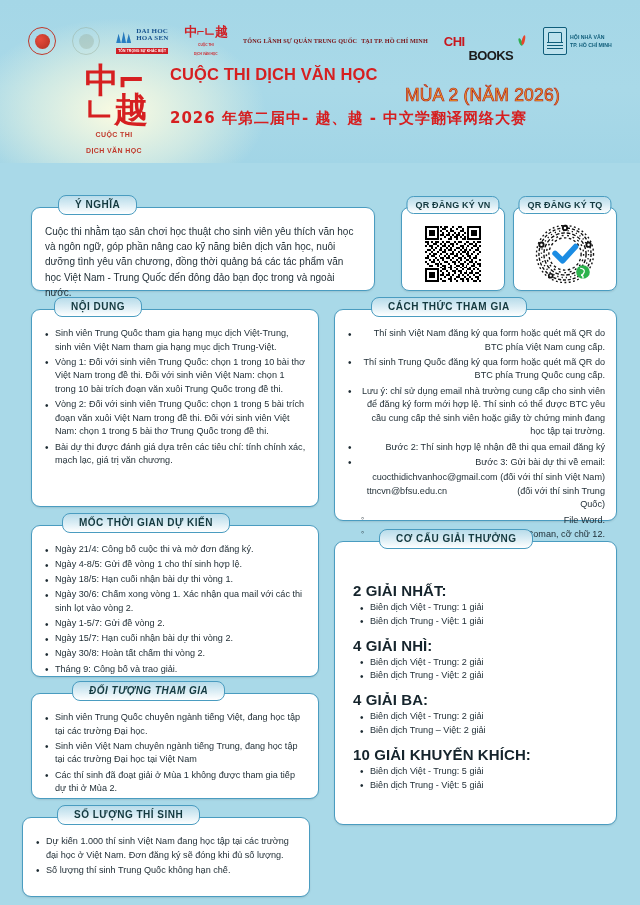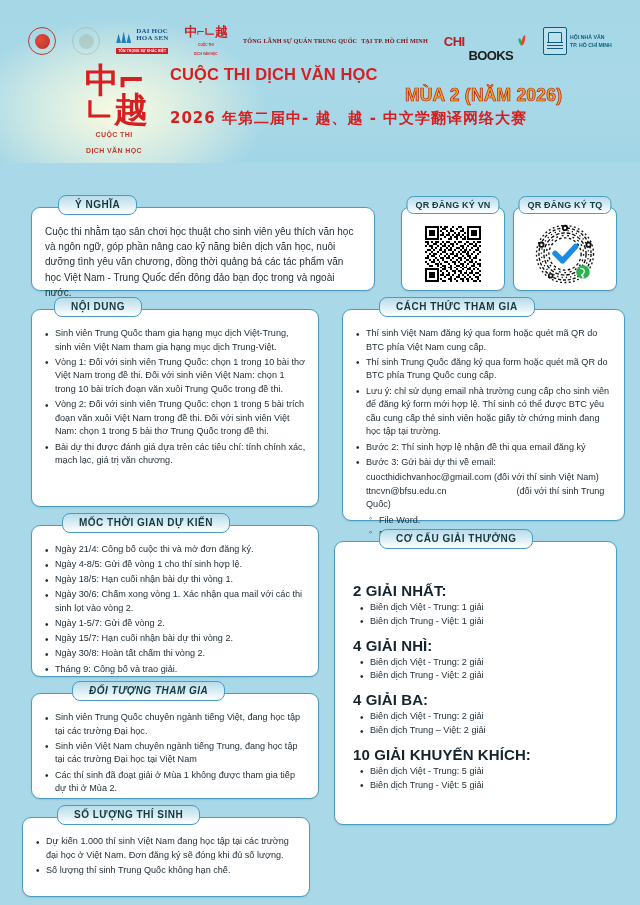--- a/index.html
+++ b/index.html
@@ -88,21 +88,21 @@
   }
   .brand-sub { margin-top: 6px; font-size: 7px; font-weight: 800; color: #c0392b; line-height: 1.5; letter-spacing: .4px; }
 
   .title-main { position: absolute; left: 170px; top: 2px; }
   .t-line1, .t-line2 {
     font-size: 16.5px; font-weight: 800; color: #d61f20;
     line-height: 1.32; letter-spacing: .1px;
   }
   .season {
     position: absolute; left: 405px; top: 23px;
-    font-size: 17.5px; font-weight: 700; color: #f2a124;
+    font-size: 17.5px; font-weight: 400; color: #f2a124;
     -webkit-text-stroke: .7px #b3231f; letter-spacing: .2px; white-space: nowrap;
   }
   .t-line3 {
     position: absolute; left: 170px; top: 47px;
     font-size: 15px; font-weight: 700; color: #d61f20; letter-spacing: 1px;
     font-family: "DejaVu Sans", sans-serif; white-space: nowrap;
   }
 
   
   .body-area { position: relative; width: 640px; height: 742px; padding: 0; }
@@ -525,21 +525,21 @@
       <div class="panel-body">
         <ul class="blist">
           <li>Sinh viên Trung Quốc tham gia hạng mục dịch Việt-Trung, sinh viên Việt Nam tham gia hạng mục dịch Trung-Việt.</li>
           <li>Vòng 1: Đối với sinh viên Trung Quốc: chọn 1 trong 10 bài thơ Việt Nam trong đề thi. Đối với sinh viên Việt Nam: chọn 1 trong 10 bài trích đoạn văn xuôi Trung Quốc trong đề thi.</li>
           <li>Vòng 2: Đối với sinh viên Trung Quốc: chọn 1 trong 5 bài trích đoạn văn xuôi Việt Nam trong đề thi. Đối với sinh viên Việt Nam: chọn 1 trong 5 bài thơ Trung Quốc trong đề thi.</li>
           <li>Bài dự thi được đánh giá dựa trên các tiêu chí: tính chính xác, mạch lạc, giá trị văn chương.</li>
         </ul>
       </div>
     </div>
 
-    <div class="panel" style="left:342px; top:146px; width:283px; height:212px;">
+    <div class="panel" style="left:334px; top:146px; width:283px; height:212px;text-align:right;">
       <div class="panel-tab" style="left:36px;">CÁCH THỨC THAM GIA</div>
       <div class="panel-body">
         <ul class="blist">
           <li>Thí sinh Việt Nam đăng ký qua form hoặc quét mã QR do BTC phía Việt Nam cung cấp.</li>
           <li>Thí sinh Trung Quốc đăng ký qua form hoặc quét mã QR do BTC phía Trung Quốc cung cấp.</li>
           <li>Lưu ý: chỉ sử dụng email nhà trường cung cấp cho sinh viên để đăng ký form mới hợp lệ. Thí sinh có thể được BTC yêu cầu cung cấp thẻ sinh viên hoặc giấy tờ chứng minh đang học tập tại trường.</li>
           <li>Bước 2: Thí sinh hợp lệ nhận đề thi qua email đăng ký</li>
           <li>Bước 3: Gửi bài dự thi về email:</li>
         </ul>
         <div class="plainline">cuocthidichvanhoc@gmail.com (đối với thí sinh Việt Nam)</div>

